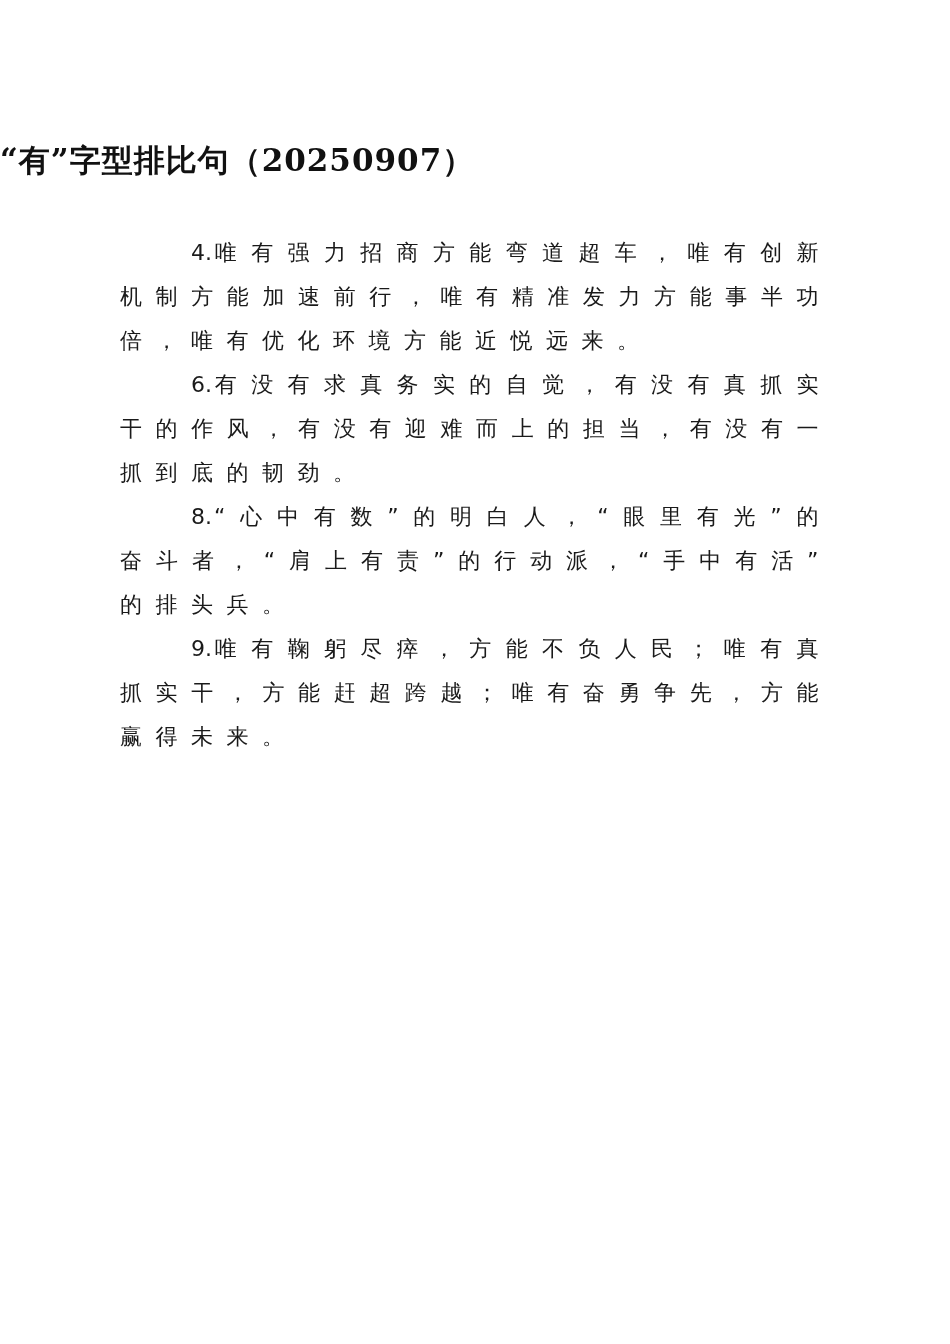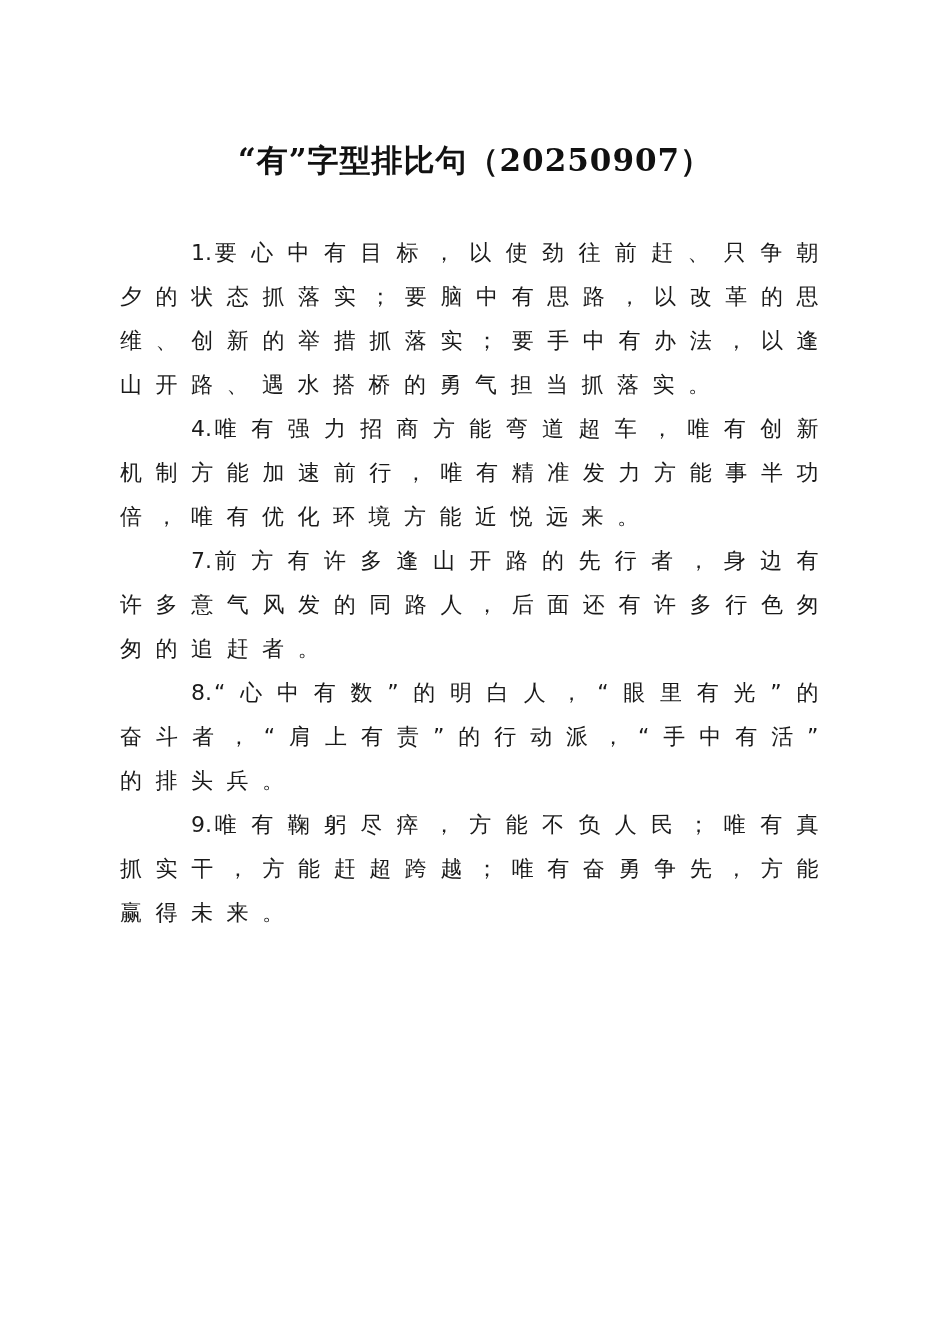--- a/index.html
+++ b/index.html
@@ -20,21 +20,21 @@
       top: 0;
       width: 950px;
       height: 1344px;
       background: #ffffff;
     }
     .title {
       position: absolute;
       left: 0;
       top: 136px;
       width: 950px;
-      text-align: center;
+      text-align: left;
       font-family: "DejaVu Serif", "Liberation Serif", serif;
       font-weight: bold;
       font-size: 31px;
       line-height: 48px;
       letter-spacing: 1px;
       color: #111111;
     }
     .body {
       position: absolute;
       left: 120px;
@@ -59,19 +59,18 @@
       margin-right: 2px;
     }
   </style>
 </head>
 <body>
 
 <div class="page">
   <h1 class="title" style="margin:0;">“有”字型排比句（20250907）</h1>
 
   <div class="body">
-    <p class="para"><span class="num">1.</span><span>要心中有目标，以使劲往前赶、只争朝夕的状态抓落实；要脑中有思路，以改革的思维、创新的举措抓落实；要手中有办法，以逢山开路、遇水搭桥的勇气担当抓落实。</span></p>
     <p class="para"><span class="num">4.</span><span>唯有强力招商方能弯道超车，唯有创新机制方能加速前行，唯有精准发力方能事半功倍，唯有优化环境方能近悦远来。</span></p>
-    <p class="para"><span class="num">7.</span><span>前方有许多逢山开路的先行者，身边有许多意气风发的同路人，后面还有许多行色匆匆的追赶者。</span></p>
+    <p class="para"><span class="num">6.</span><span>有没有求真务实的自觉，有没有真抓实干的作风，有没有迎难而上的担当，有没有一抓到底的韧劲。</span></p>
     <p class="para"><span class="num">8.</span><span>“心中有数”的明白人，“眼里有光”的奋斗者，“肩上有责”的行动派，“手中有活”的排头兵。</span></p>
     <p class="para"><span class="num">9.</span><span>唯有鞠躬尽瘁，方能不负人民；唯有真抓实干，方能赶超跨越；唯有奋勇争先，方能赢得未来。</span></p>
   </div>
 </div>
 
 </body></html>

